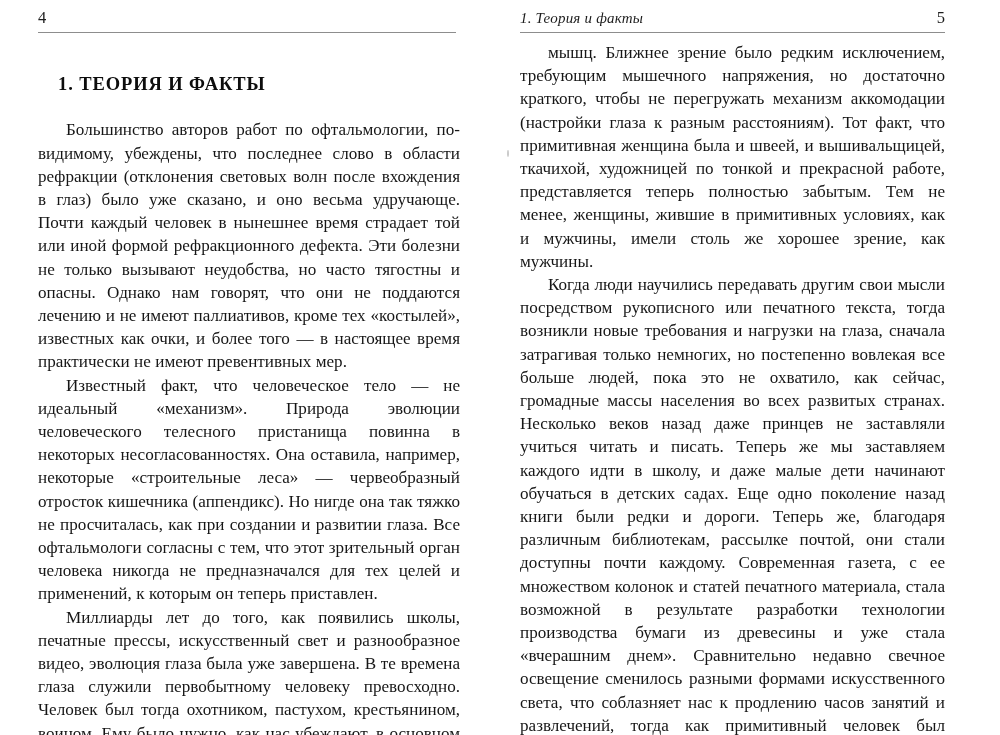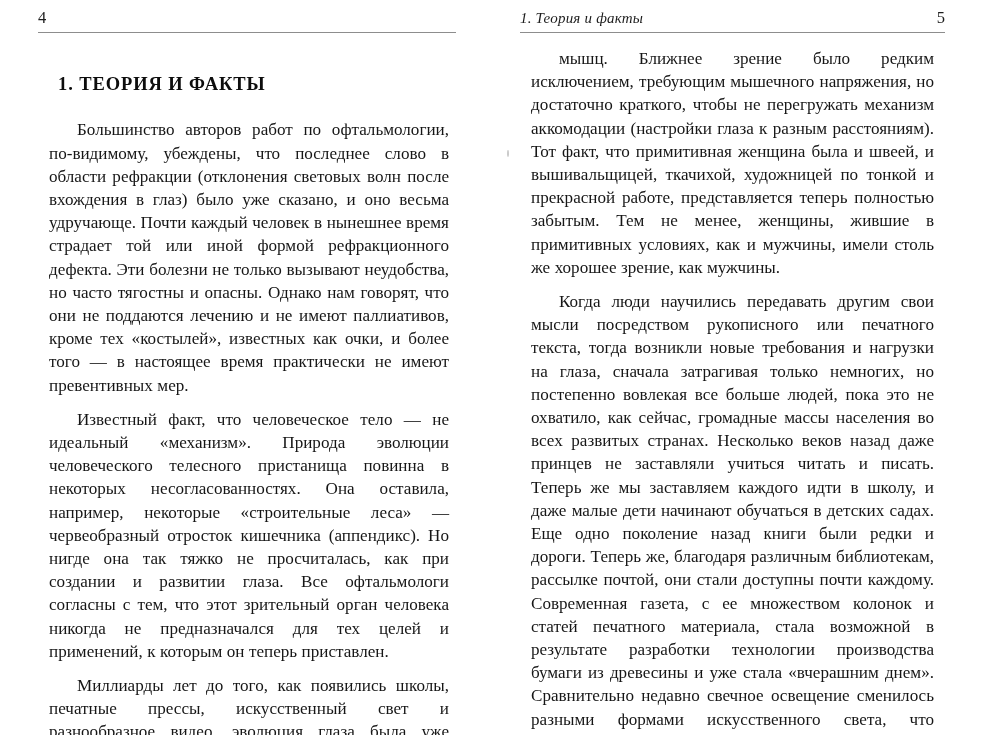--- a/index.html
+++ b/index.html
@@ -85,21 +85,21 @@
   }
 
   
   .column {
     margin-top: 0;
   }
   .column-left  { margin-top: 24px; }
   .column-right { margin-top: 5px; }
 
   p.para {
-    margin: 11px;
+    margin: 0;
     text-align: justify;
     text-justify: inter-word;
     text-indent: 28px;
     font-size: 17.1px;
     line-height: 23.2px;
     color: #161616;
     hyphens: manual;
     word-spacing: .2px;
   }
 

